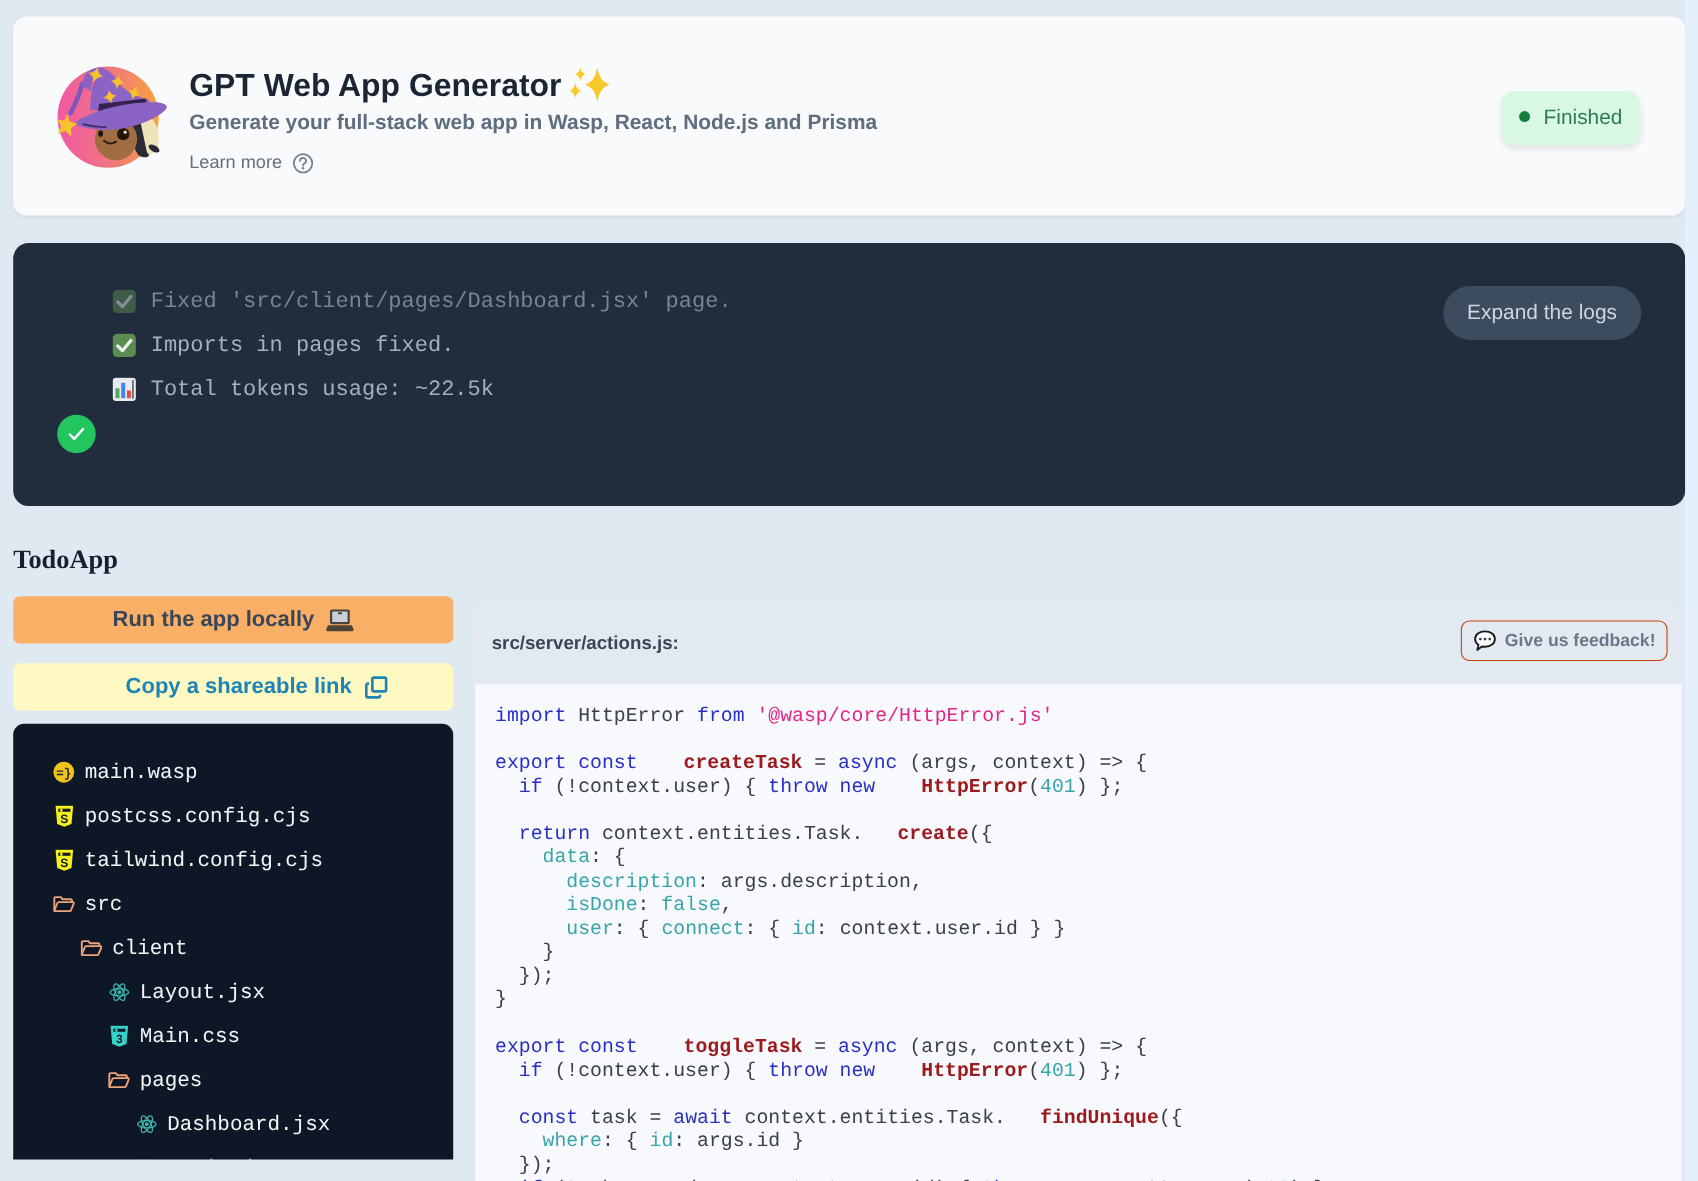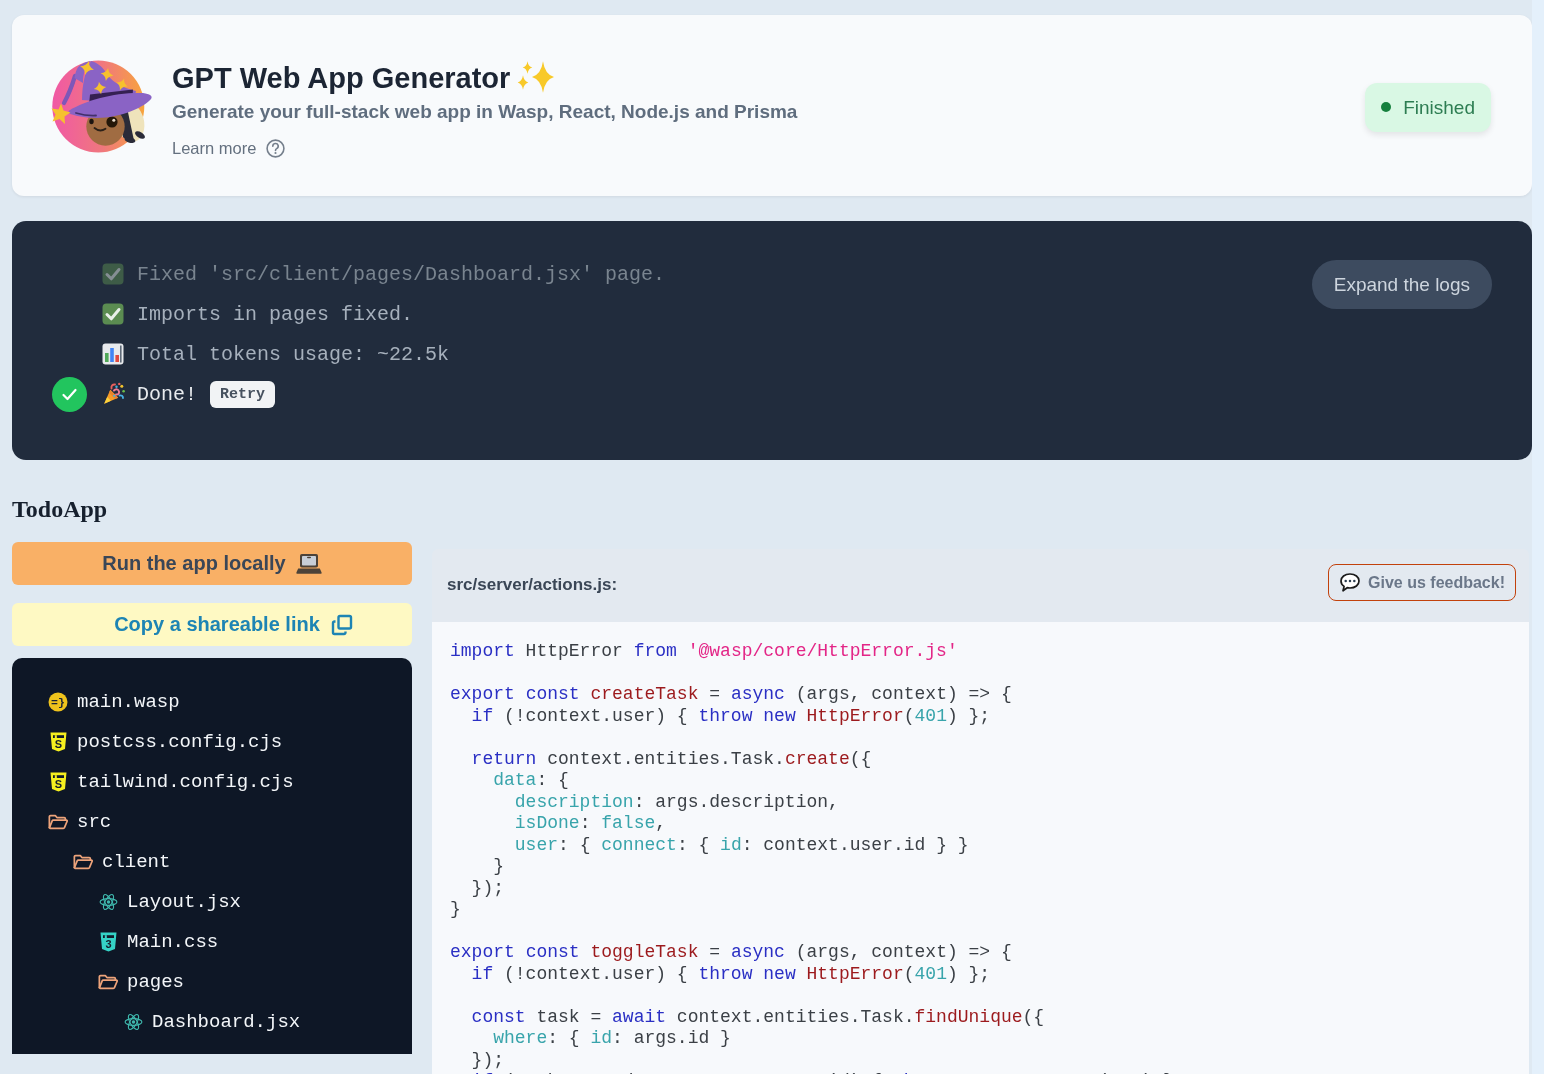--- a/index.html
+++ b/index.html
@@ -47,21 +47,21 @@
 .trow .ticon { width:20px; height:20px; margin-right:9px; flex:none; display:flex; align-items:center; justify-content:center; }
 .ind1 { padding-left:61px; } .ind2 { padding-left:86px; } .ind3 { padding-left:111px; }
 
 .rightcol { flex:1; margin-left:20px; margin-right:3px; padding-top:7px; }
 .codehead { background:#e3e9f0; border-radius:6px 6px 0 0; height:73px; position:relative; }
 .codehead .fname { position:absolute; left:15px; top:25px; font-size:17px; line-height:22px; font-weight:bold; color:#3a4656; }
 .fbbtn { position:absolute; right:13px; top:15px; height:37px; border:1px solid #c2410c; border-radius:8px;
   display:flex; align-items:center; padding:0 10px; gap:7px; font-size:16px; font-weight:bold; color:#6b7789; }
 .codebody { background:#f7f9fc; height:463px; padding:19px 0 0 18px; overflow:hidden; }
 pre.code { font-family:"Liberation Mono", monospace; font-size:18px; line-height:21.5px; color:#3b4046; }
-.k { color:#2a2fc4; } .s { color:#e32687; } .t { color:#38a4ab; } .f { color:#9c1a1d; font-weight:normal; }
+.k { color:#2a2fc4; } .s { color:#e32687; } .t { color:#38a4ab; } .f { color:#9c1a1d; font-weight:bold;margin-left:31px; }
 </style>
 </head>
 <body>
 <div class="wrap">
 
   <div class="card">
     <div class="logo"><svg width="112" height="110" viewBox="0 0 112 110" style="overflow:visible">
 <defs>
 <linearGradient id="lg" x1="0" y1="0" x2="1" y2="0">
 <stop offset="0" stop-color="#f058a5"></stop>
@@ -142,39 +142,20 @@
           </span>Imports in pages fixed.</div>
       <div class="logline"><span class="emo">
             <svg width="22" height="22" viewBox="0 0 22 22">
               <rect x="0.5" y="0.5" width="21" height="21" rx="3" fill="#e8eaed"></rect>
               <rect x="3" y="10" width="3.6" height="9" fill="#50a858"></rect>
               <rect x="8.2" y="5" width="3.6" height="14" fill="#4284f4"></rect>
               <rect x="13.4" y="12" width="3.6" height="7" fill="#e04a3f"></rect>
               <rect x="18" y="2.5" width="1.6" height="17" fill="#5f6a78"></rect>
             </svg>
           </span>Total tokens usage: ~22.5k</div>
-      <div class="logline done">
-          <span class="emo">
-            <svg width="24" height="24" viewBox="0 0 24 24">
-              <path d="M2.2 21.8 L8.3 7.8 L16.2 15.7 Z" fill="#f59c28"></path>
-              <path d="M2.2 21.8 L5.2 15.1 L8.9 18.8 Z" fill="#fbd23c"></path>
-              <path d="M7 10.8 L13.2 17 L16.2 15.7 L8.3 7.8 Z" fill="#e8852c"></path>
-              <path d="M9.5 6.5 C9 4 10.5 2.2 13 2.5" fill="none" stroke="#e8605d" stroke-width="1.9" stroke-linecap="round"></path>
-              <path d="M12 8.5 C14 6.5 16.5 7 17 9.5 C17.5 11.8 15.8 13 14 12.4" fill="none" stroke="#ef7d94" stroke-width="1.9" stroke-linecap="round"></path>
-              <path d="M17.5 13.5 C19.5 13 21 14 21 16" fill="none" stroke="#46b1e1" stroke-width="1.9" stroke-linecap="round"></path>
-              <circle cx="19.8" cy="4.2" r="1.5" fill="#f2c32e"></circle>
-              <circle cx="14.5" cy="4.8" r="1.2" fill="#46b1e1"></circle>
-              <circle cx="17.3" cy="1.9" r="1.2" fill="#e8605d"></circle>
-              <circle cx="21.6" cy="9.3" r="1.3" fill="#6cc04a"></circle>
-              <circle cx="12.2" cy="13.8" r="1.1" fill="#46b1e1"></circle>
-            </svg>
-          </span>
-          <span class="donet">Done!</span>
-          <span class="retrybtn">Retry</span>
-        </div>
     </div>
   </div>
 
   <div class="apptitle">TodoApp</div>
 
   <div class="cols">
     <div class="leftcol">
       <div class="btn btn-run">Run the app locally <svg width="26" height="24" viewBox="0 0 26 24">
             <rect x="4" y="2" width="18" height="13.5" rx="1.8" fill="#4d4339"></rect>
             <rect x="6" y="4" width="14" height="9.5" rx="0.8" fill="#c8cfd8"></rect>

